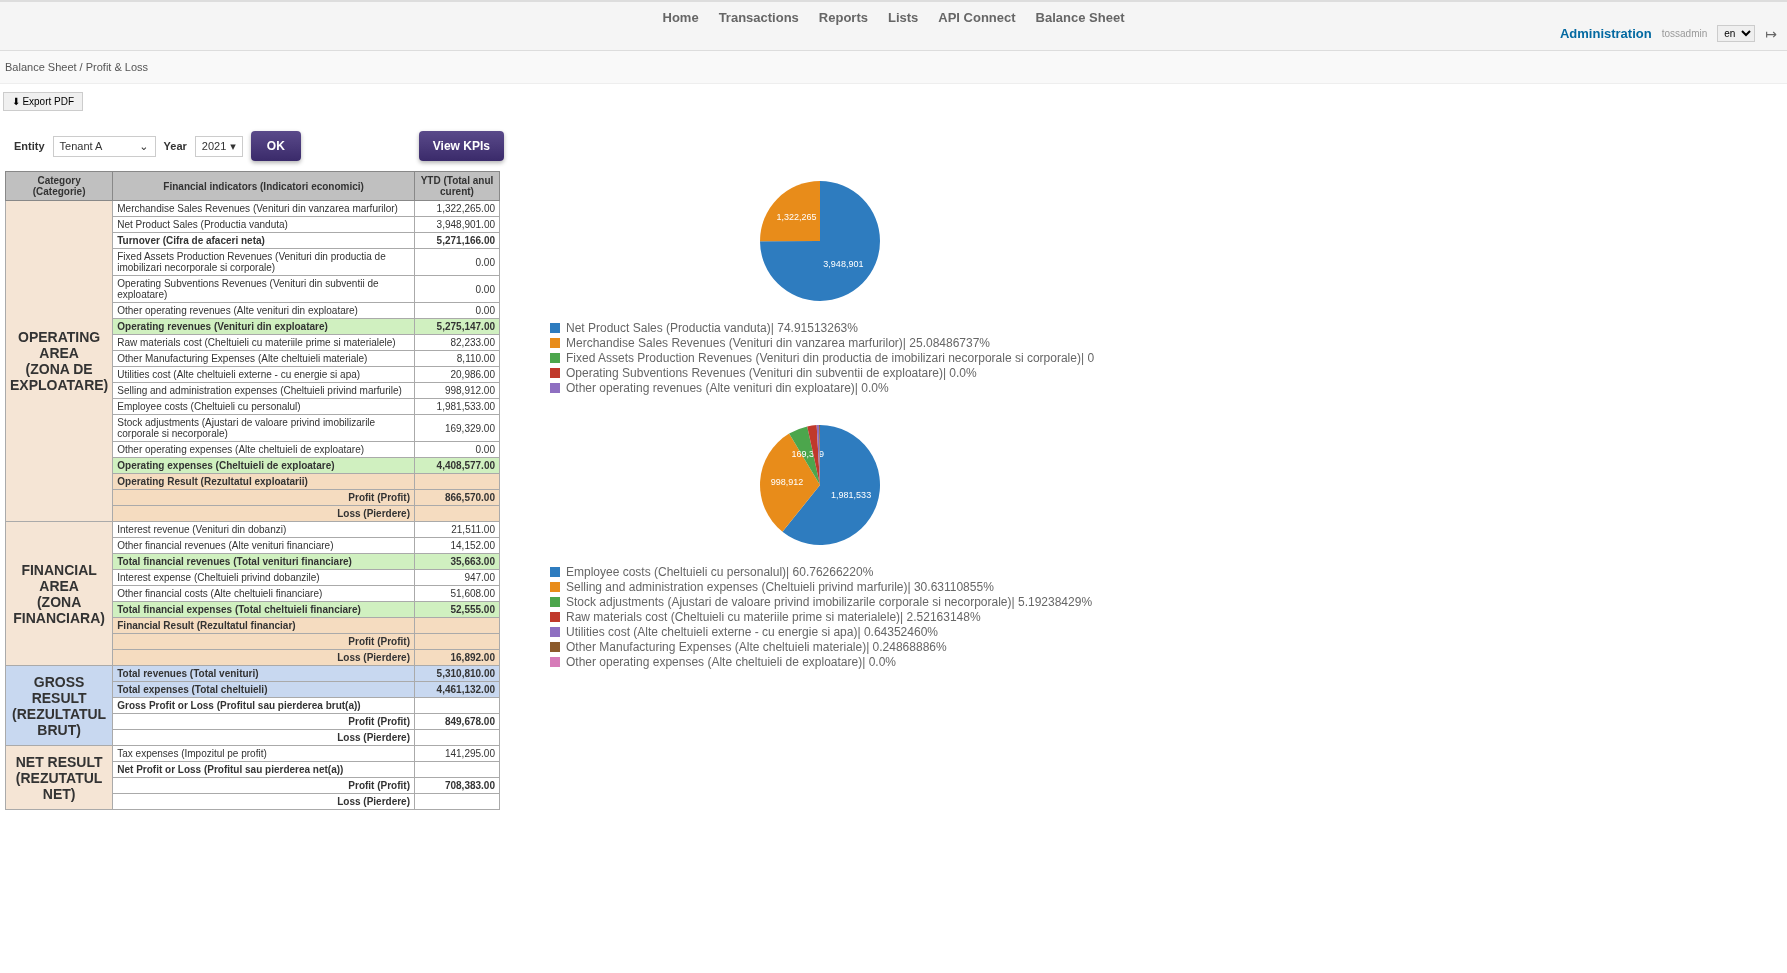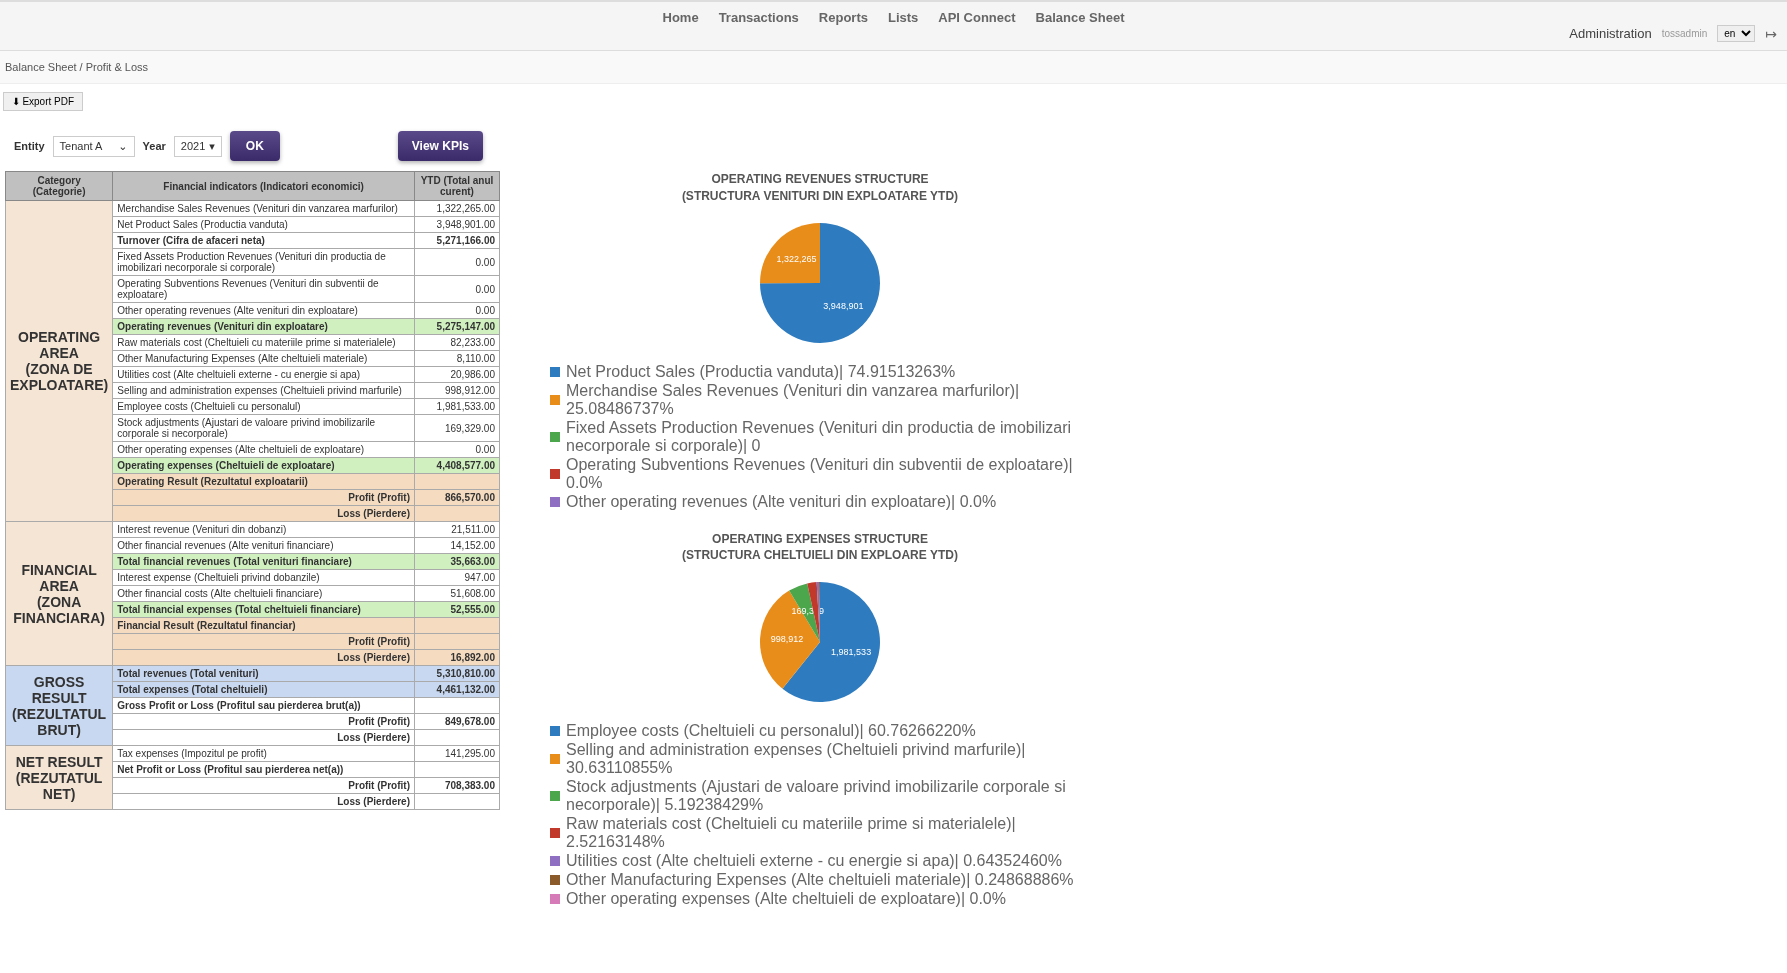--- a/index.html
+++ b/index.html
@@ -1,51 +1,51 @@
 <!DOCTYPE html>
 <html><head>
 <meta charset="utf-8">
 <style>
 * { box-sizing: border-box; margin: 0; padding: 0; }
 body { font-family: Arial, sans-serif; font-size: 11px; color: #333; background: #fff; }
 .topbar { background: #f5f5f5; border-top: 2px solid #ddd; border-bottom: 1px solid #ddd; display: flex; align-items: center; padding: 8px 10px; flex-direction: column; }
 .topbar-left { display: flex; gap: 20px; }
 .topbar-left a { color: #666; text-decoration: none; font-weight: bold; font-size: 13px; }
 .topbar-right { margin-left: auto; display: flex; align-items: center; gap: 10px; }
-.topbar-right .admin { color: #404040; font-weight: normal; font-size: 13px; }
+.topbar-right .admin { color: #0369a1; font-weight: bold; font-size: 13px; }
 .topbar-right .user { color: #999; font-size: 10px; }
 .lang-select { border: 1px solid #ccc; padding: 1px 2px; font-size: 10px; }
 .arrow-icon { font-size: 14px; color: #666; cursor: pointer; }
 .breadcrumb { background: #f9f9f9; padding: 10px 5px; border-bottom: 1px solid #eee; font-size: 11px; color: #555; }
 .breadcrumb a { color: #555; text-decoration: none; }
 .export-btn { background: #f0f0f0; border: 1px solid #ccc; padding: 3px 8px; font-size: 10px; margin: 8px 0 0 3px; cursor: pointer; display: inline-flex; align-items: center; gap: 2px; }
 .controls { padding: 20px 5px 10px 14px; display: flex; align-items: center; gap: 8px; }
 .controls label { font-weight: bold; font-size: 11px; }
 .entity-select, .year-select { border: 1px solid #ccc; padding: 3px 6px; font-size: 11px; background: #fff; }
-.entity-select { width: 82px; display: flex; justify-content: space-between; align-items: center; }
+.entity-select { width: 103px; display: flex; justify-content: space-between; align-items: center; }
 .year-select { display: flex; align-items: center; gap: 4px; }
 .btn-ok, .btn-kpi { background: linear-gradient(#5a4a8a, #3a2a6a); color: #fff; border: none; padding: 8px 16px; border-radius: 4px; font-weight: bold; cursor: pointer; box-shadow: 0 2px 4px rgba(0,0,0,0.3); font-size: 12px; }
 .btn-kpi { margin-left: 110px; padding: 8px 14px; }
 .main { display: flex; gap: 40px; padding: 0 5px; align-items: flex-start; }
 .pl-table { border-collapse: collapse; width: 495px; font-size: 10px; }
 .pl-table th { background: #c0c0c0; border: 1px solid #888; padding: 3px 4px; font-weight: bold; }
 .pl-table td { border: 1px solid #aaa; padding: 2px 4px; }
 .pl-table .cat { background: #f5e5d5; text-align: center; font-weight: bold; vertical-align: middle; font-size: 14px; margin-left: 40px; }
 .pl-table .val { text-align: right; }
 .pl-table .bold td { font-weight: bold; }
 .pl-table .green td { background: #d0f0c0; font-weight: bold; }
 .pl-table .peach td { background: #f5dcc0; }
 .pl-table .peach-bold td { background: #f5dcc0; font-weight: bold; }
 .pl-table .blue td { background: #c8d8f0; font-weight: bold; }
 .pl-table .rlabel { text-align: right; font-weight: bold; }
 .charts { flex: 0 0 560px; padding-top: 0; }
 .chart-block { margin-bottom: 20px; }
 .chart-title { text-align: center; font-weight: bold; font-size: 12px; color: #555; margin-bottom: 8px; line-height: 1.4; }
 .pie-wrap { height: 140px; display: flex; justify-content: center; align-items: center; margin-bottom: 10px; }
-.legend { font-size: 16px; padding-left: 10px; }
+.legend { font-size: 12px; padding-left: 10px; }
 .legend-row { display: flex; align-items: center; gap: 6px; margin-bottom: 1px; color: #666; }
 .swatch { width: 10px; height: 10px; flex-shrink: 0; }
 svg text { font-family: Arial, sans-serif; }
 </style>
 </head>
 <body>
 
 
 
 <div class="topbar">
@@ -245,21 +245,20 @@
         </tr>
         <tr>
           <td class="rlabel">Loss (Pierdere)</td>
           <td class="val"></td>
         </tr>
       </tbody>
   </table>
 
   <div class="charts" id="charts">
       <div class="chart-block">
-        <div class="chart-title">OPERATING REVENUES STRUCTURE<br>(STRUCTURA VENITURI DIN EXPLOATARE YTD)</div>
         <div class="pie-wrap">
           <svg width="200" height="140" viewBox="0 0 200 140">
             <path d="M100,70 L100,10 A60,60 0 1 1 40.00085302441029,70.31994093452396 Z" fill="#2e7cbf"></path>
             <text x="123.39665497417964" y="93.27222670951782" font-size="9" fill="#fff" text-anchor="middle" dominant-baseline="middle">3,948,901</text>
             <path d="M100,70 L40.00085302441029,70.31994093452396 A60,60 0 0 1 99.99999999999999,10 Z" fill="#e88c1a"></path>
             <text x="76.60334502582035" y="46.727773290482176" font-size="9" fill="#fff" text-anchor="middle" dominant-baseline="middle">1,322,265</text>
           </svg>
         </div>
         <div class="legend">
           <div class="legend-row">
@@ -278,21 +277,20 @@
             <span class="swatch" style="background:#c0392b"></span>
             <span>Operating Subventions Revenues (Venituri din subventii de exploatare)| 0.0%</span>
           </div>
           <div class="legend-row">
             <span class="swatch" style="background:#8e6fc1"></span>
             <span>Other operating revenues (Alte venituri din exploatare)| 0.0%</span>
           </div>
         </div>
       </div>
       <div class="chart-block">
-        <div class="chart-title">OPERATING EXPENSES STRUCTURE<br>(STRUCTURA CHELTUIELI DIN EXPLOARE YTD)</div>
         <div class="pie-wrap">
           <svg width="200" height="140" viewBox="0 0 200 140">
             <path d="M100,70 L100,10 A60,60 0 1 1 62.448198352207854,116.79596342639903 Z" fill="#2e7cbf"></path>
             <text x="131.13154940080193" y="80.94653515526393" font-size="9" fill="#fff" text-anchor="middle" dominant-baseline="middle">1,981,533</text>
             <path d="M100,70 L62.448198352207854,116.79596342639903 A60,60 0 0 1 69.11349244823128,18.560485507204348 Z" fill="#e88c1a"></path>
             <text x="67.07569888876739" y="67.76608049901368" font-size="9" fill="#fff" text-anchor="middle" dominant-baseline="middle">998,912</text>
             <path d="M100,70 L69.11349244823128,18.560485507204348 A60,60 0 0 1 87.22857047408237,11.375000316720516 Z" fill="#4ca64c"></path>
             <text x="87.83254220411244" y="39.325043263513884" font-size="9" fill="#fff" text-anchor="middle" dominant-baseline="middle">169,329</text>
             <path d="M100,70 L87.22857047408237,11.375000316720516 A60,60 0 0 1 96.63819596785369,10.094255086432277 Z" fill="#c0392b"></path>
             <path d="M100,70 L96.63819596785369,10.094255086432277 A60,60 0 0 1 99.06250322149275,10.00732461549753 Z" fill="#8e6fc1"></path>

